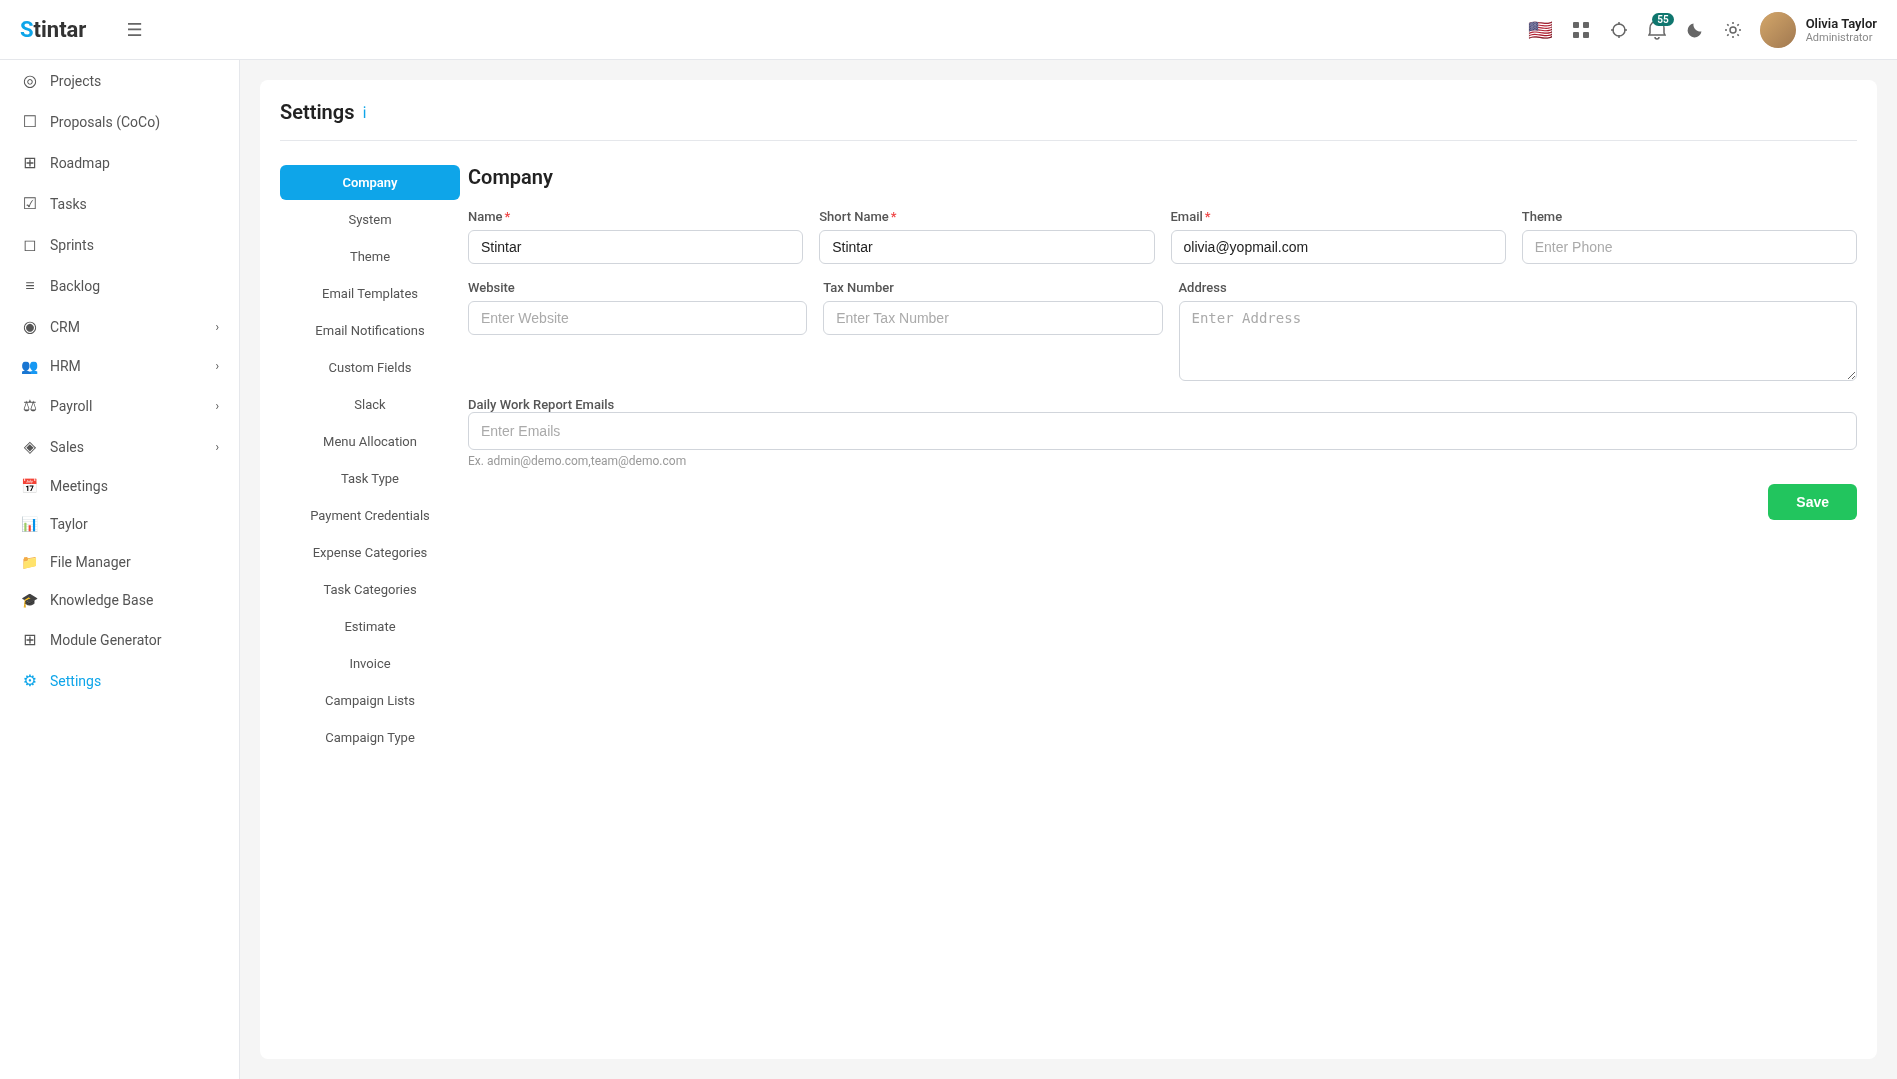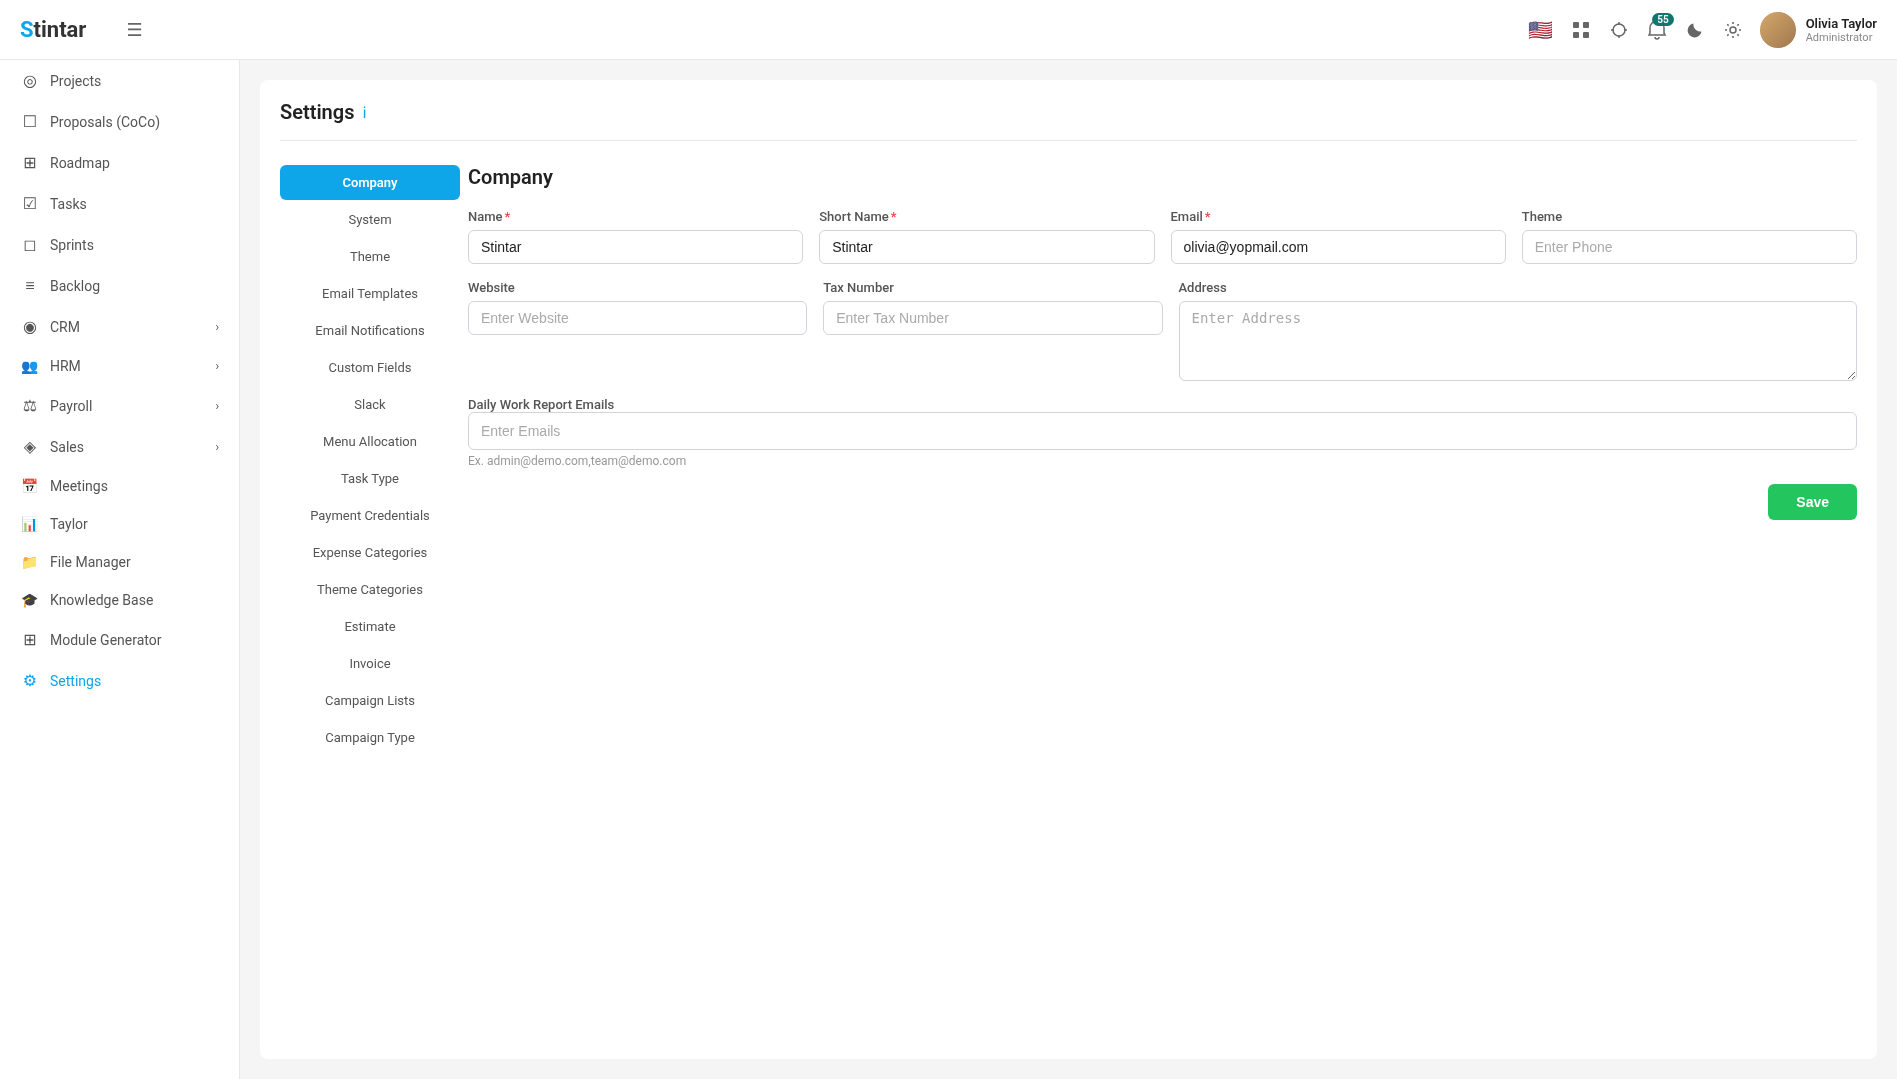--- a/index.html
+++ b/index.html
@@ -314,21 +314,21 @@
           <div class="settings-nav-item">System</div>
           <div class="settings-nav-item">Theme</div>
           <div class="settings-nav-item">Email Templates</div>
           <div class="settings-nav-item">Email Notifications</div>
           <div class="settings-nav-item">Custom Fields</div>
           <div class="settings-nav-item">Slack</div>
           <div class="settings-nav-item">Menu Allocation</div>
           <div class="settings-nav-item">Task Type</div>
           <div class="settings-nav-item">Payment Credentials</div>
           <div class="settings-nav-item">Expense Categories</div>
-          <div class="settings-nav-item">Theme Categories</div>
+          <div class="settings-nav-item">Task Categories</div>
           <div class="settings-nav-item">Estimate</div>
           <div class="settings-nav-item">Invoice</div>
           <div class="settings-nav-item">Campaign Lists</div>
           <div class="settings-nav-item">Campaign Type</div>
         </div>
 
         <div class="settings-content">
           <h2 class="section-title">Company</h2>
 
           <div class="form-row">

